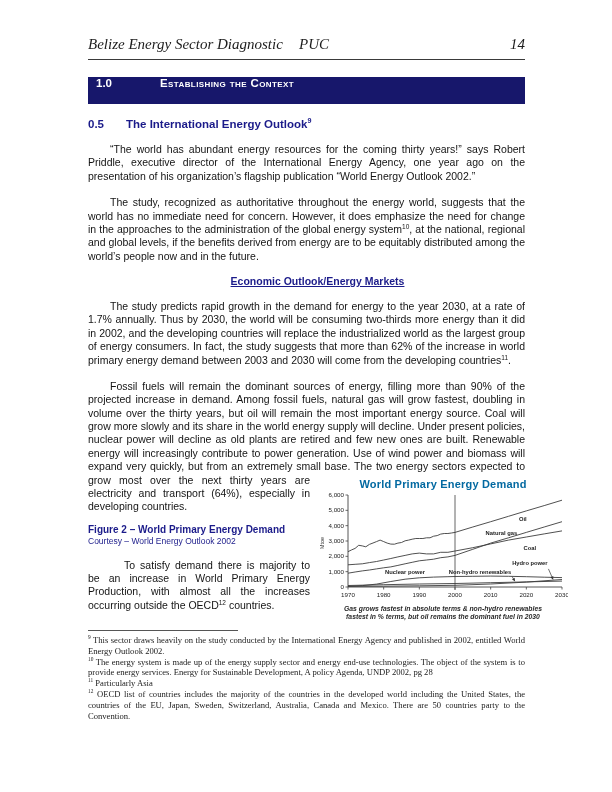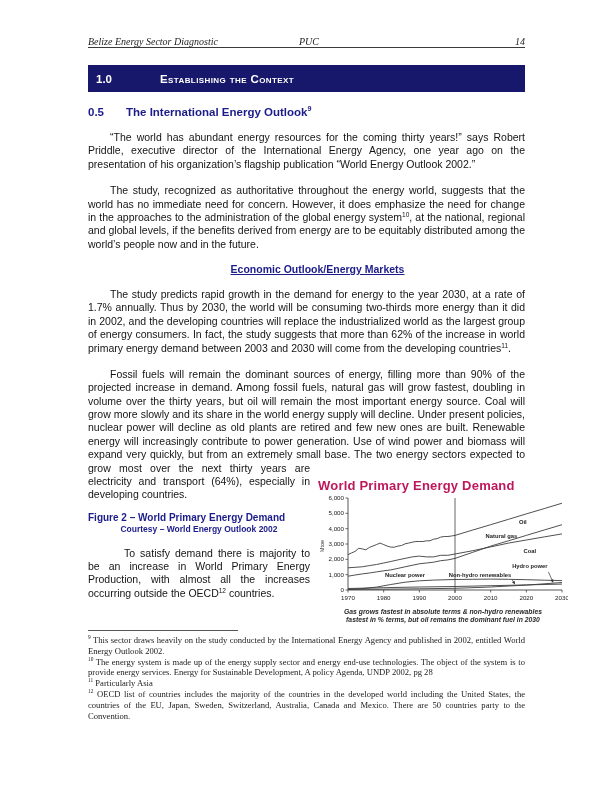--- a/index.html
+++ b/index.html
@@ -10,60 +10,60 @@
     background:#ffffff;
     box-sizing:border-box;
     padding:36px 87px 0 88px;
     font-family:"Liberation Sans",sans-serif;
     color:#141414;
     overflow:hidden;
   }
   
   .pg-header{
     display:flex;justify-content:space-between;align-items:baseline;
-    font-family:"Liberation Serif",serif;font-style:italic;font-size:10px;
-    border-bottom:1px solid #3a3a3a;color:#1d1d1d;
+    font-family:"Liberation Serif",serif;font-style:italic;font-size:15px;
+    border-bottom:1px solid #3a3a3a;padding-bottom:6px;color:#1d1d1d;
   }
   .pg-header .h-center{position:absolute;left:299px;}
   
   .section-bar{
     margin-top:17px;height:27px;background:#17176b;color:#ffffff;
-    display:flex;align-items:center;font-weight:bold;font-size:11.5px;
+    display:flex;align-items:flex-start;font-weight:bold;font-size:11.5px;
   }
   .section-bar .sec-num{margin-left:8px;width:40px;}
   .section-bar .sec-title{font-variant:small-caps;letter-spacing:.4px;padding-left:24px;}
   
   .subsection{margin-top:14px;font-weight:bold;font-size:11.5px;color:#1b1b8a;}
   .subsection .ss-num{display:inline-block;width:38px;}
   .markets-heading{
     margin:12px 0 0 22px;font-weight:bold;font-size:10.5px;color:#1b1b8a;
     text-decoration:underline;
     text-align:center;
   }
   
   p.body{margin:13px 0 0 0;font-size:10.5px;line-height:1.275;text-align:justify;}
   p.body.indent{text-indent:22px;}
   p.body.indent-lg{text-indent:36px;}
   sup.fn{font-size:0.62em;line-height:0;}
   
   .fig-spacer{float:right;width:215px;height:150px;}
   .figure{position:absolute;left:318px;top:478px;width:250px;}
   .chart-title{
-    display:block;text-align:left;font-weight:bold;font-size:13px;
-    letter-spacing:.2px;color:#be185d;white-space:nowrap;
+    display:block;text-align:center;font-weight:bold;font-size:11px;
+    letter-spacing:.2px;color:#0369a1;white-space:nowrap;
   }
   #chart-svg{display:block;margin-top:1px;}
   #chart-svg text{font-family:"Liberation Sans",sans-serif;}
   .chart-caption{
     display:block;margin-top:2px;text-align:center;
     font-size:6.8px;line-height:1.25;font-weight:bold;font-style:italic;color:#2a2a2a;
   }
   
   .figure-label{margin:10px 0 0 0;font-weight:bold;font-size:10px;color:#1b1b8a;}
-  .figure-courtesy{margin:1px 0 0 0;font-weight:bold;font-size:8.5px;color:#1b1b8a;text-align:center;width:222px;}
+  .figure-courtesy{margin:1px 0 0 0;font-weight:normal;font-size:8.5px;color:#1b1b8a;width:222px;}
   
   .footnotes{
     position:absolute;left:88px;right:87px;top:630px;
     font-family:"Liberation Serif",serif;font-size:8.6px;line-height:1.26;color:#1a1a1a;
   }
   .fn-rule{width:150px;border-top:1px solid #555;margin-bottom:4px;}
   .footnote{text-align:justify;}
 </style>
 </head>
 <body>

